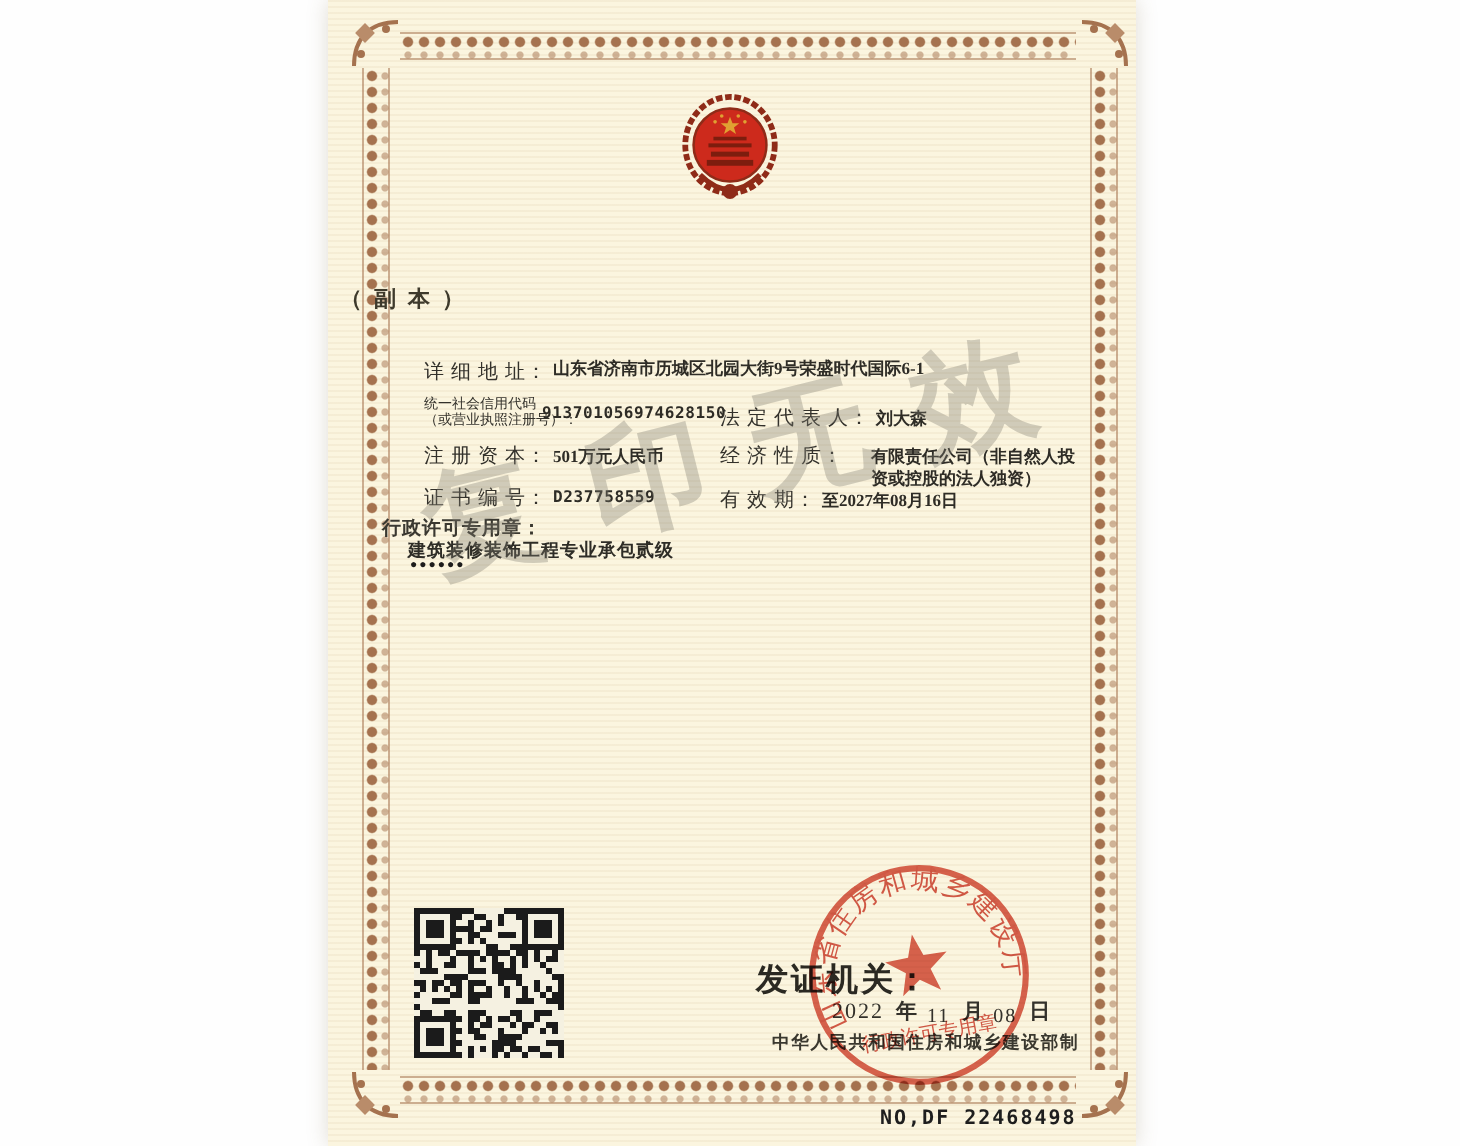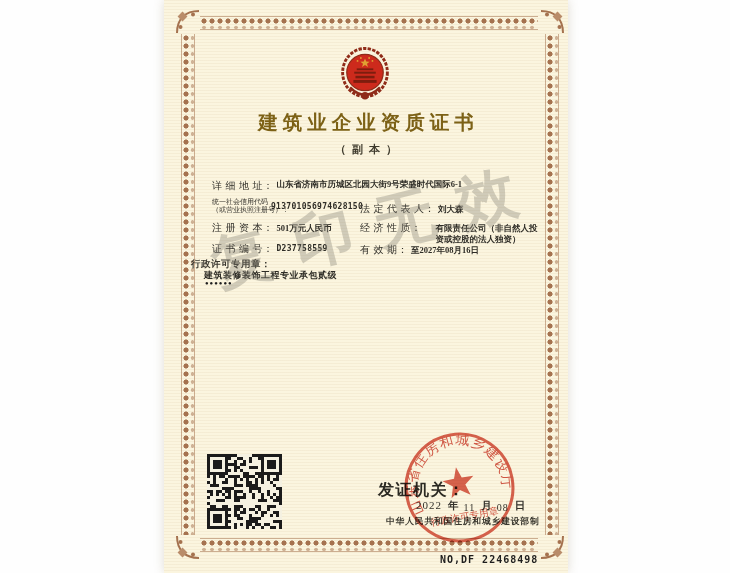--- a/index.html
+++ b/index.html
@@ -31,21 +31,21 @@
   .corner { position:absolute; width:26px; height:26px; }
   .c-tl { left:11px; top:9px; } .c-tr { right:3px; top:9px; transform:rotate(90deg); }
   .c-br { right:3px; bottom:13px; transform:rotate(180deg); } .c-bl { left:11px; bottom:13px; transform:rotate(270deg); }
 
   
   .emblem { position:absolute; left:176px; top:46px; width:50px; height:58px; }
 
   
   .title { position:absolute; top:109px; left:0; width:100%; text-align:center;
            font-size:19.5px; font-weight:bold; letter-spacing:5px; color:#7c6116; text-indent:5px; }
-  .copy-label { position:absolute; top:142px; left:0; width:100%; text-align:center;
+  .copy-label { position:absolute; top:142px; left:0; width:100%; text-align:left;
            font-size:11px; font-weight:bold; letter-spacing:6px; color:#3e3a2c; text-indent:6px; }
 
   
   .row { position:absolute; display:flex; align-items:flex-start; white-space:nowrap; }
   .flabel { font-size:10px; color:#33312b; letter-spacing:.5px; flex:none; }
   .fval { font-size:8.5px; font-weight:bold; color:#2e2c26; }
   .fval.mono { font-family:"DejaVu Sans Mono", monospace; font-size:8px; letter-spacing:.3px; }
   .vblock span { display:block; line-height:11.5px; }
   .uscc-label { font-size:7px; line-height:7.6px; color:#33312b; flex:none; width:59px; }
   .qual-label { position:absolute; left:27px; top:258px; font-size:9.5px; font-weight:bold; color:#3a3830; letter-spacing:.5px; }
@@ -127,21 +127,20 @@
       <circle cx="21" cy="18" r="1.1" fill="#e0a032"></circle>
         <circle cx="25" cy="14.5" r="1.1" fill="#e0a032"></circle>
       <circle cx="35" cy="14.5" r="1.1" fill="#e0a032"></circle>
         <circle cx="39" cy="18" r="1.1" fill="#e0a032"></circle>
       <rect x="20" y="27" width="20" height="2.2" fill="#7d1d0e"></rect>
       <rect x="17" y="31" width="26" height="2.4" fill="#7d1d0e"></rect>
       <rect x="18.5" y="36" width="23" height="3" fill="#7d1d0e"></rect>
       <rect x="16" y="41" width="28" height="3.5" fill="#7d1d0e"></rect>
     </svg>
 
-    <div class="title">建筑业企业资质证书</div>
     <div class="copy-label">（副本）</div>
 
 
     <div class="row" style="left:48px; top:179px;">
       <span class="flabel">详 细 地 址：</span>
       <span class="fval vblock" style="margin-left:3px;">
         <span>山东省济南市历城区北园大街9号荣盛时代国际6-1</span>
       </span>
     </div>
 

